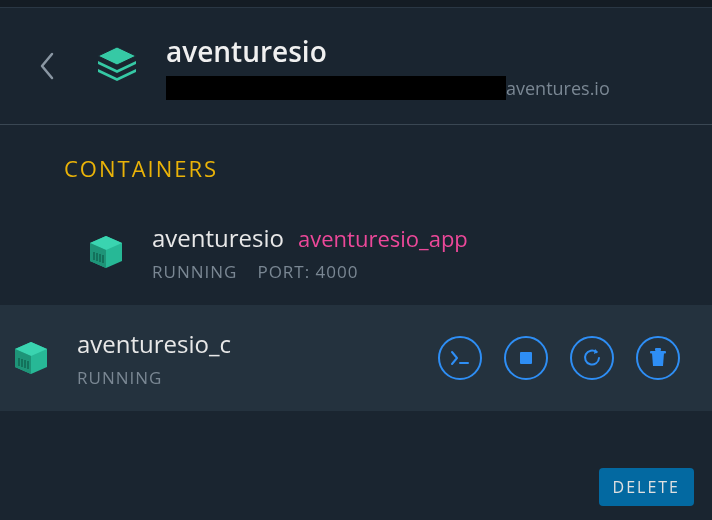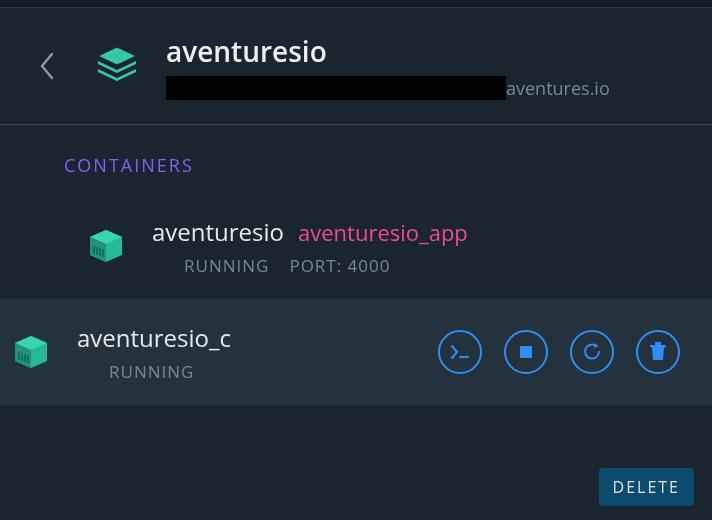--- a/index.html
+++ b/index.html
@@ -60,23 +60,23 @@
     height: 24px;
     background: #000;
   }
   .subtitle-domain {
     font-size: 18px;
     color: #7a8793;
     text-align: right;
   }
   .section-label {
     padding: 28px 0 16px 64px;
-    font-size: 18px;
+    font-size: 22px;
     letter-spacing: 2px;
-    color: #8b5cf6;
+    color: #eab308;
     font-weight: 400;
   }
   .container-row {
     display: flex;
     align-items: center;
     padding: 22px 32px 22px 84px;
     position: relative;
   }
   .container-row.selected {
     background: #24323e;
@@ -111,21 +111,20 @@
     font-size: 22px;
     color: #ec4899;
     font-weight: 400;
   }
   .container-meta {
     display: flex;
     gap: 20px;
     font-size: 17px;
     color: #7a8793;
     letter-spacing: 1px;
-    margin-left: 32px;
   }
   .actions {
     display: flex;
     gap: 22px;
     align-items: center;
     margin-left: 12px;
   }
   .action-btn {
     width: 44px;
     height: 44px;
@@ -135,21 +134,21 @@
     align-items: center;
     justify-content: center;
     cursor: pointer;
     color: #2e8ef5;
     background: transparent;
   }
   .delete-btn {
     position: absolute;
     bottom: 14px;
     right: 18px;
-    background: #0c4a6e;
+    background: #0369a1;
     color: #e0e0e0;
     font-size: 16px;
     letter-spacing: 2px;
     padding: 8px 14px;
     border-radius: 4px;
     cursor: pointer;
     font-weight: 500;
   }
 </style>
 </head>

